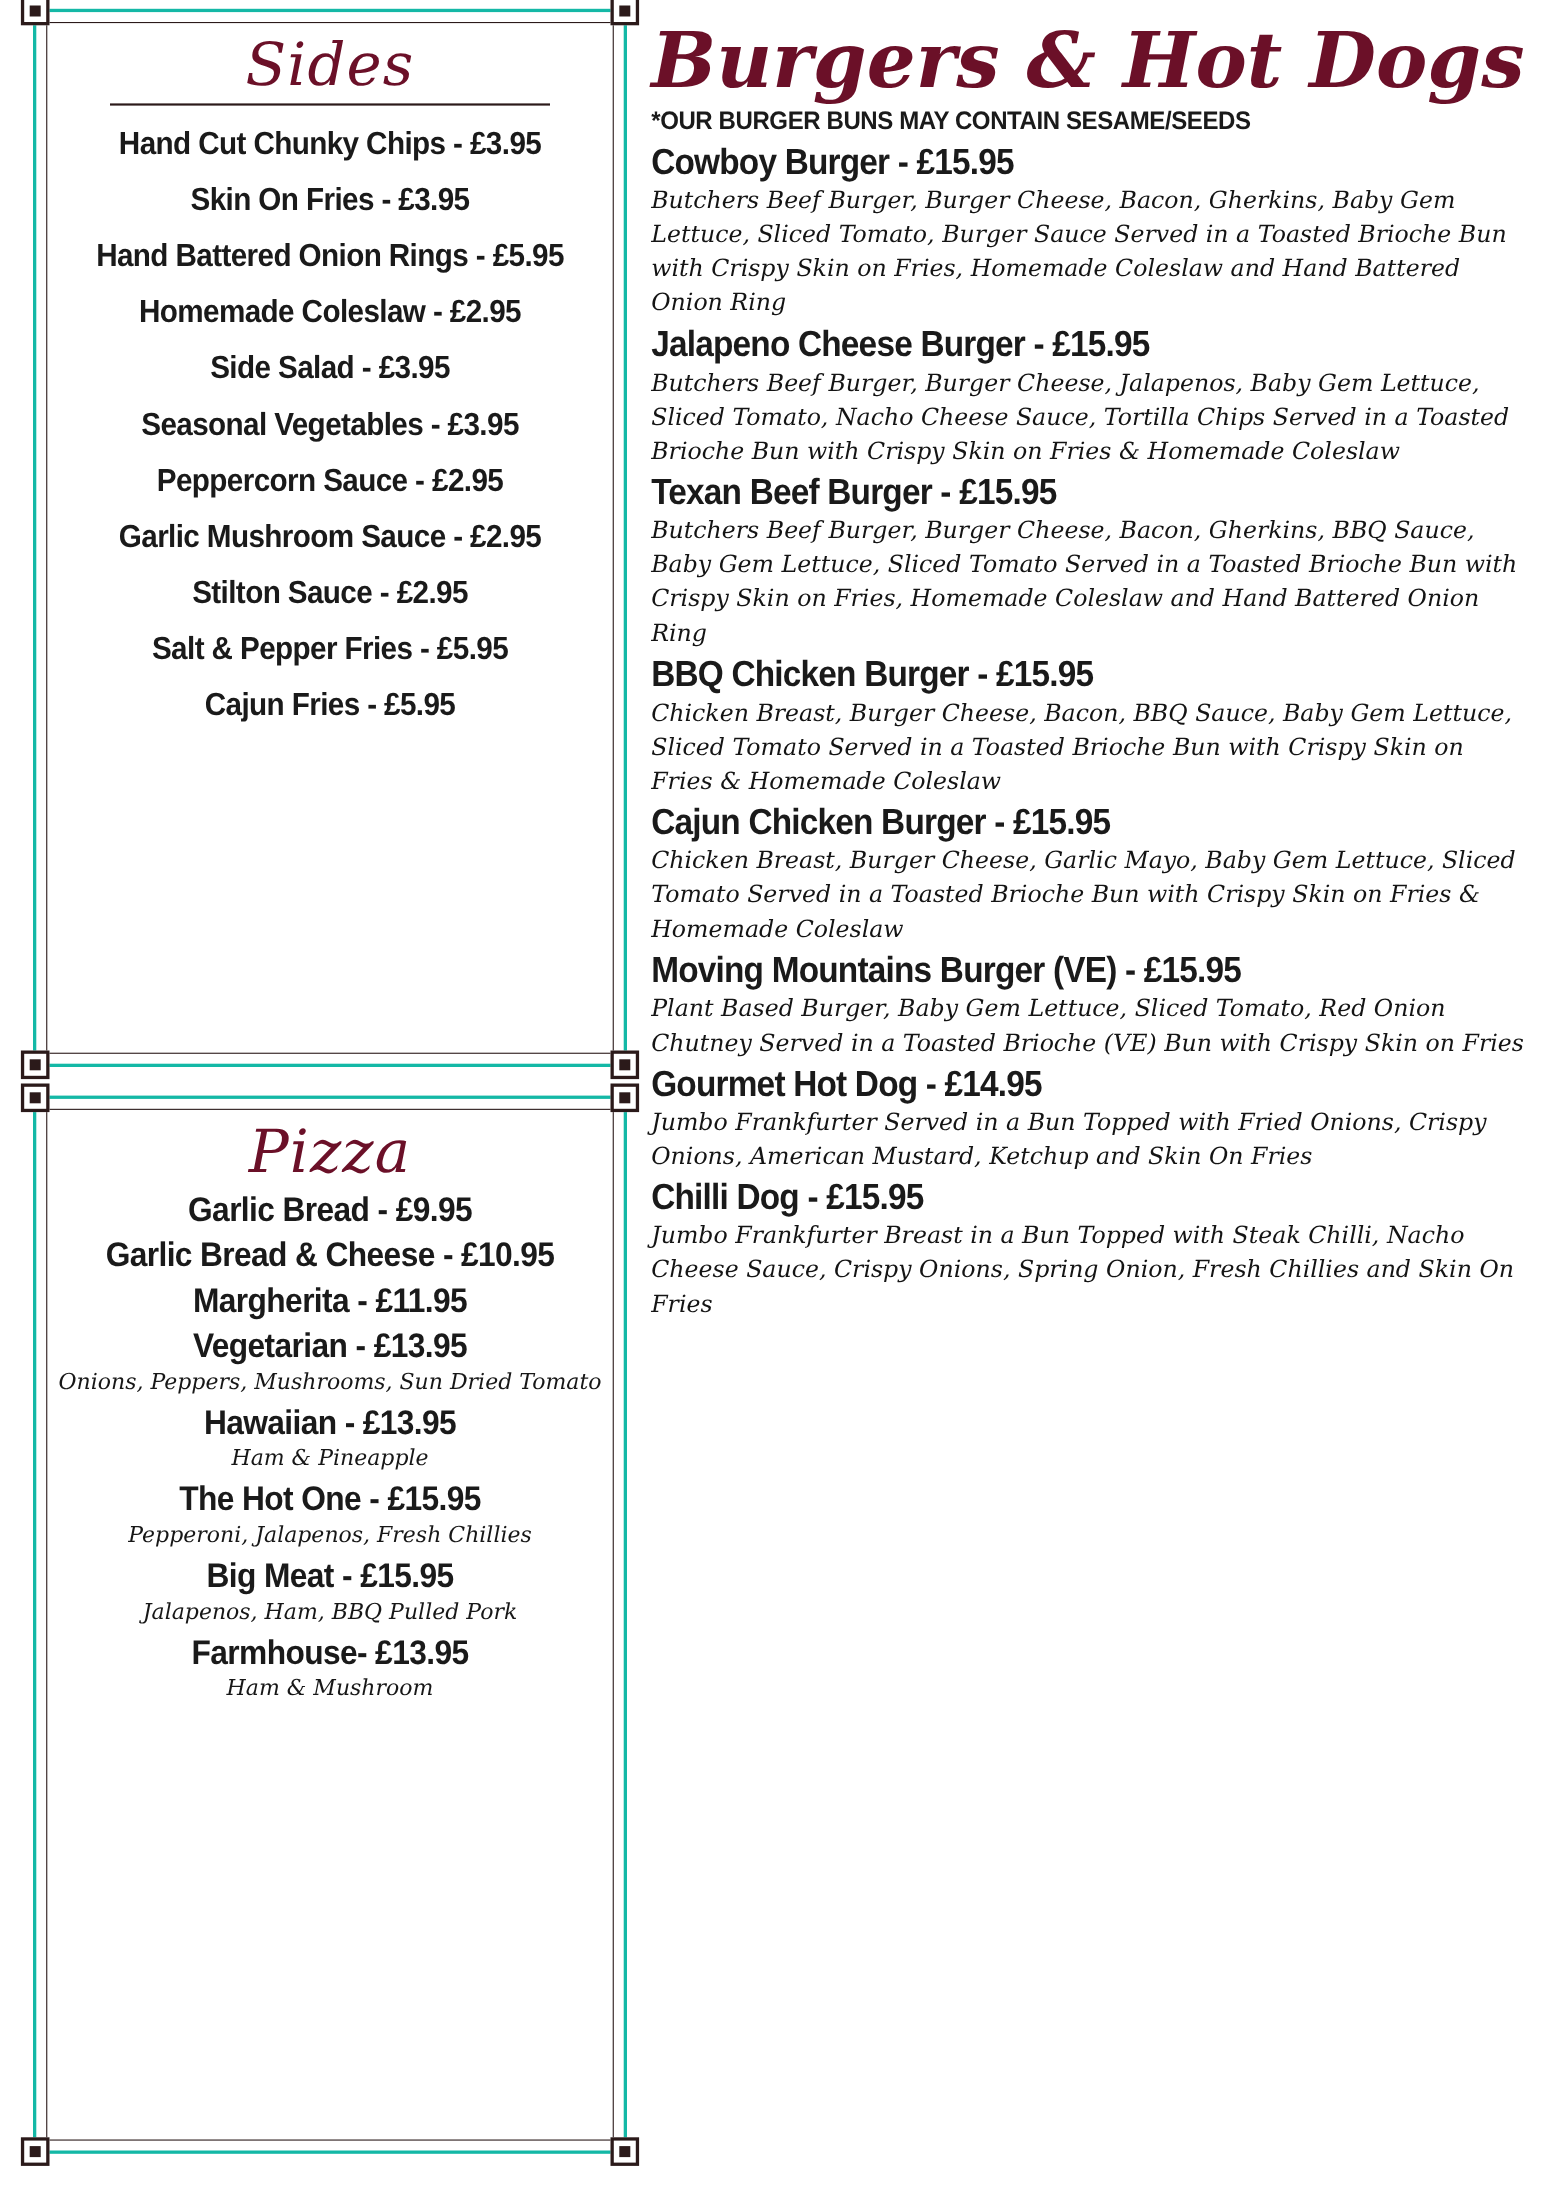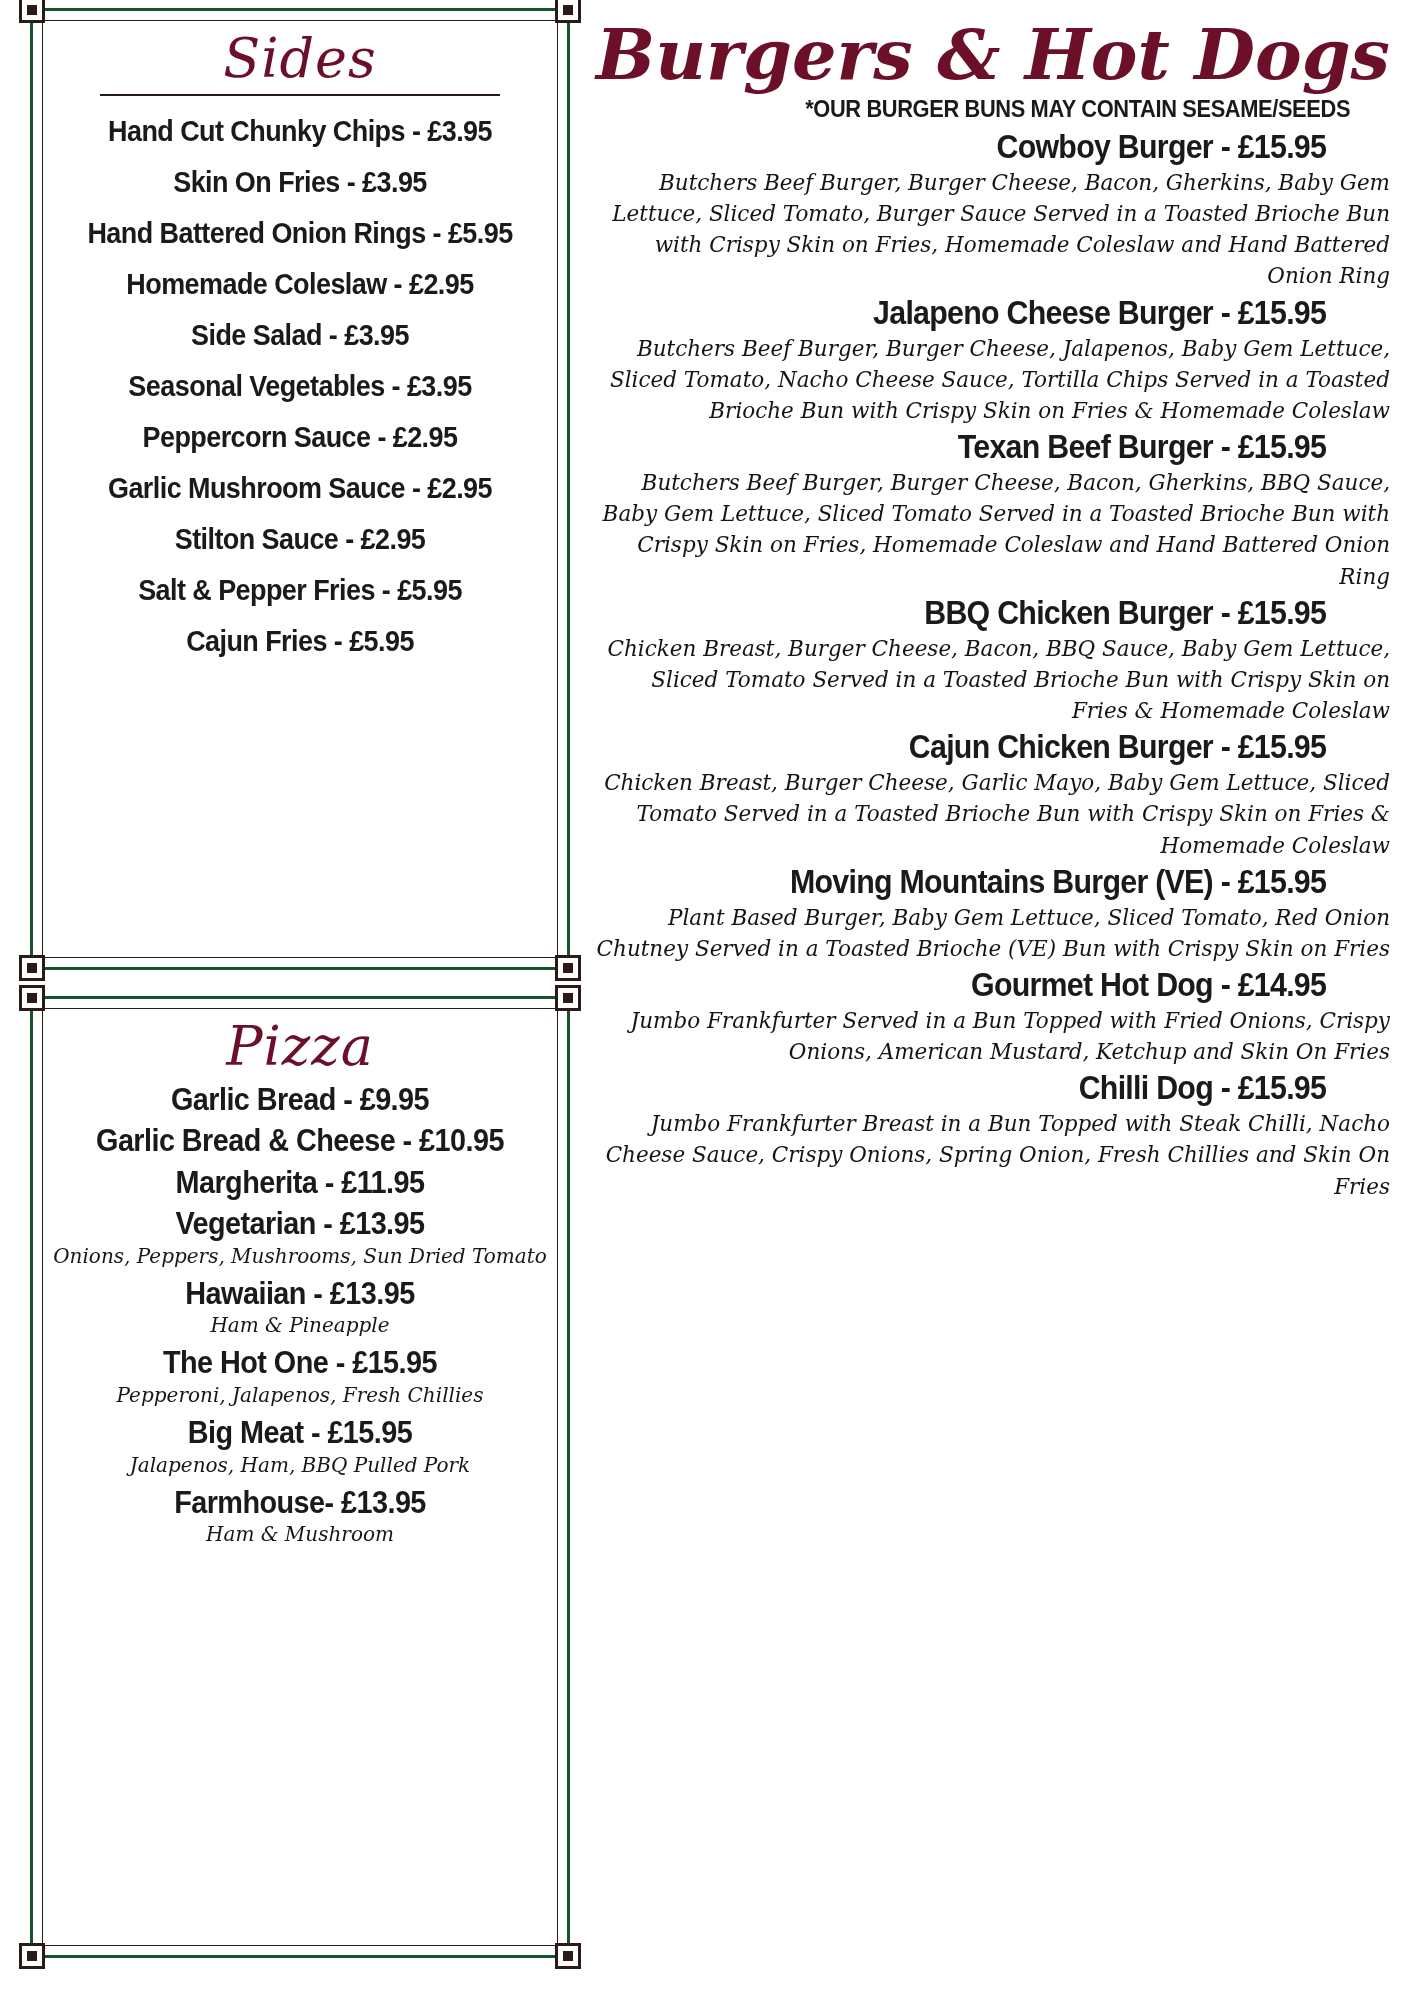--- a/index.html
+++ b/index.html
@@ -28,21 +28,21 @@
     width: 580px;
     position: relative;
     box-sizing: border-box;
     padding: 8px 10px 8px 30px;
     display: flex;
     flex-direction: column;
   }
 
   .frame {
     position: relative;
-    border: 3px solid #14532d;
+    border: 3px solid #14b8a6;
     box-sizing: border-box;
     padding: 16px 18px;
   }
   .frame .inner-line {
     position: absolute;
     left: 9px; right: 9px; top: 9px; bottom: 9px;
     border: 1px solid #2b1a1a;
     pointer-events: none;
   }
   .corner {
@@ -129,21 +129,20 @@
     line-height: 1.25;
     margin-top: 3px;
     color: #171717;
   }
 
   
   .right-col {
     flex: 1;
     padding: 6px 24px 10px 12px;
     box-sizing: border-box;
-    text-align: right;
   }
   .burgers-title {
     font-family: "DejaVu Serif", serif;
     font-style: italic;
     color: #6b1028;
     font-size: 70px;
     line-height: 1.0;
     letter-spacing: 0px;
     margin: 14px 0 6px 0;
     white-space: nowrap;

